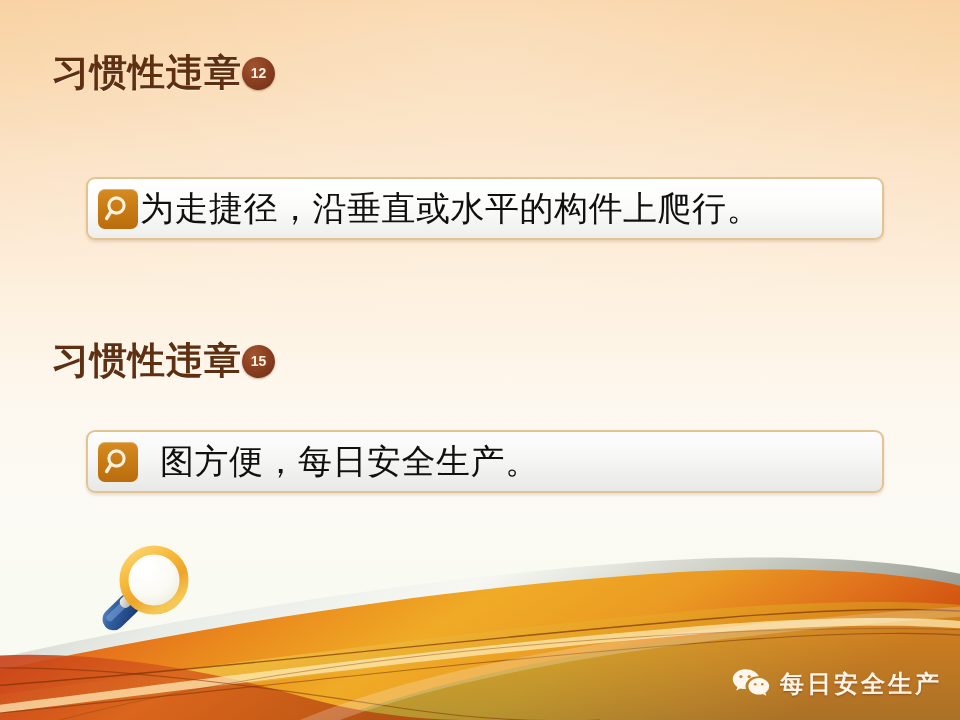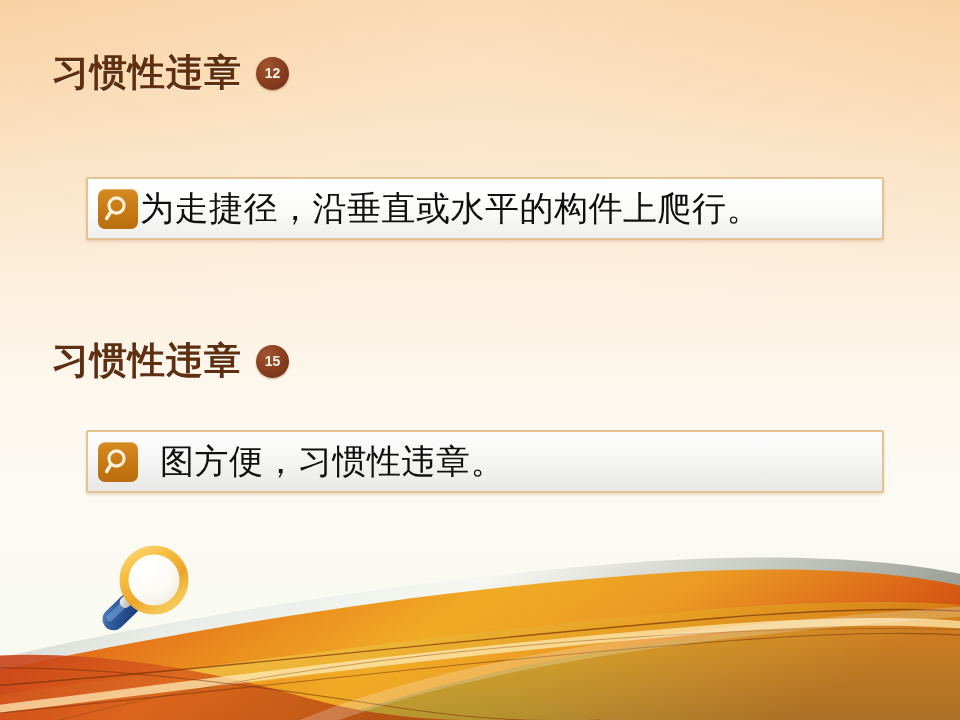--- a/index.html
+++ b/index.html
@@ -35,21 +35,20 @@
     background:
       radial-gradient(ellipse 900px 420px at 50% 8%, rgba(255,255,255,0.28), rgba(255,255,255,0) 70%);
     pointer-events: none;
   }
 
   
   .heading {
     position: absolute;
     display: flex;
     align-items: center;
-    gap: 14px;
     white-space: nowrap;
   }
   .heading-text {
     font-family: "Liberation Serif", "DejaVu Serif", serif;
     font-size: 37px;
     font-weight: 700;
     letter-spacing: 1px;
     color: #5e2f11;
     text-shadow: 0 1px 0 rgba(255,255,255,0.55);
   }
@@ -68,21 +67,21 @@
   }
 
   
   .stmt-box {
     position: absolute;
     left: 86px;
     width: 798px;
     height: 63px;
     box-sizing: border-box;
     border: 2px solid #e3c391;
-    border-radius: 2px;
+    border-radius: 9px;
     background: linear-gradient(to bottom, #ffffff 0%, #fcfcfb 45%, #eeeeec 100%);
     box-shadow: 0 2px 3px rgba(150,110,60,0.20);
     display: flex;
     align-items: center;
     padding: 0 10px;
   }
   .stmt-box.box-2 {
     background: linear-gradient(to bottom, #fdfdfd 0%, #f6f6f5 45%, #e8e9e7 100%);
   }
 
@@ -172,21 +171,21 @@
     <span class="badge">15</span>
   </div>
 
   <div class="stmt-box box-2" style="top:430px;">
     <span class="magnify-chip">
       <svg viewBox="0 0 40 40" width="40" height="40" aria-hidden="true">
         <circle cx="18.5" cy="16.5" r="7.6" fill="none" stroke="#fdf0dc" stroke-width="3.1"></circle>
         <line x1="13.2" y1="22.2" x2="8.6" y2="29.5" stroke="#fdf0dc" stroke-width="3.4" stroke-linecap="round"></line>
       </svg>
     </span>
-    <span class="stmt-text">图方便，习惯性违章。</span>
+    <span class="stmt-text">图方便，每日安全生产。</span>
   </div>
 
   <div class="wave-wrap">
     <svg width="960" height="230" viewBox="0 0 960 230" aria-hidden="true">
       <defs>
         <linearGradient id="gMain" x1="0" y1="0" x2="1" y2="0.25">
           <stop offset="0%" stop-color="#d9481c"></stop>
           <stop offset="16%" stop-color="#e2621c"></stop>
           <stop offset="34%" stop-color="#ea8a1d"></stop>
           <stop offset="52%" stop-color="#f0ab26"></stop>
@@ -276,13 +275,26 @@
       <rect x="40" y="57" width="22" height="11" rx="5" fill="url(#neckG)" transform="rotate(-44 51 62)"></rect>
 
       <circle cx="76" cy="44" r="28" fill="url(#lensG)"></circle>
 
       <circle cx="76" cy="44" r="30" fill="none" stroke="url(#ringG)" stroke-width="9"></circle>
 
       <ellipse cx="66" cy="33" rx="12" ry="8" fill="#ffffff" opacity="0.75" transform="rotate(-25 66 33)"></ellipse>
     </svg>
   </div>
 
+  <div class="wechat">
+    <span>
+      <svg width="40" height="32" viewBox="0 0 40 32" aria-hidden="true">
+        <path d="M15.2 3.2C8.3 3.2 2.8 7.7 2.8 13.2c0 3.1 1.8 5.9 4.6 7.7l-1.2 3.6 4.2-2.1c1.5.4 3.1.6 4.8.6h.7c-.3-.9-.4-1.8-.4-2.7 0-5.6 5.5-10.1 12.4-10.1h.9C27.7 6.7 22 3.2 15.2 3.2z" fill="#fdf7ef"></path>
+        <circle cx="10.9" cy="10.6" r="1.6" fill="#e07f18"></circle>
+        <circle cx="19.2" cy="10.6" r="1.6" fill="#e07f18"></circle>
+        <path d="M39.2 20.3c0-4.6-4.7-8.3-10.4-8.3s-10.4 3.7-10.4 8.3 4.7 8.3 10.4 8.3c1.4 0 2.7-.2 3.9-.6l3.6 1.8-1-3.1c2.3-1.5 3.9-3.8 3.9-6.4z" fill="#fdf7ef"></path>
+        <circle cx="25.2" cy="18.2" r="1.3" fill="#e07f18"></circle>
+        <circle cx="32.3" cy="18.2" r="1.3" fill="#e07f18"></circle>
+      </svg>
+    </span>
+    <span class="wechat-label">每日安全生产</span>
+  </div>
 </div>
 
 </body></html>

